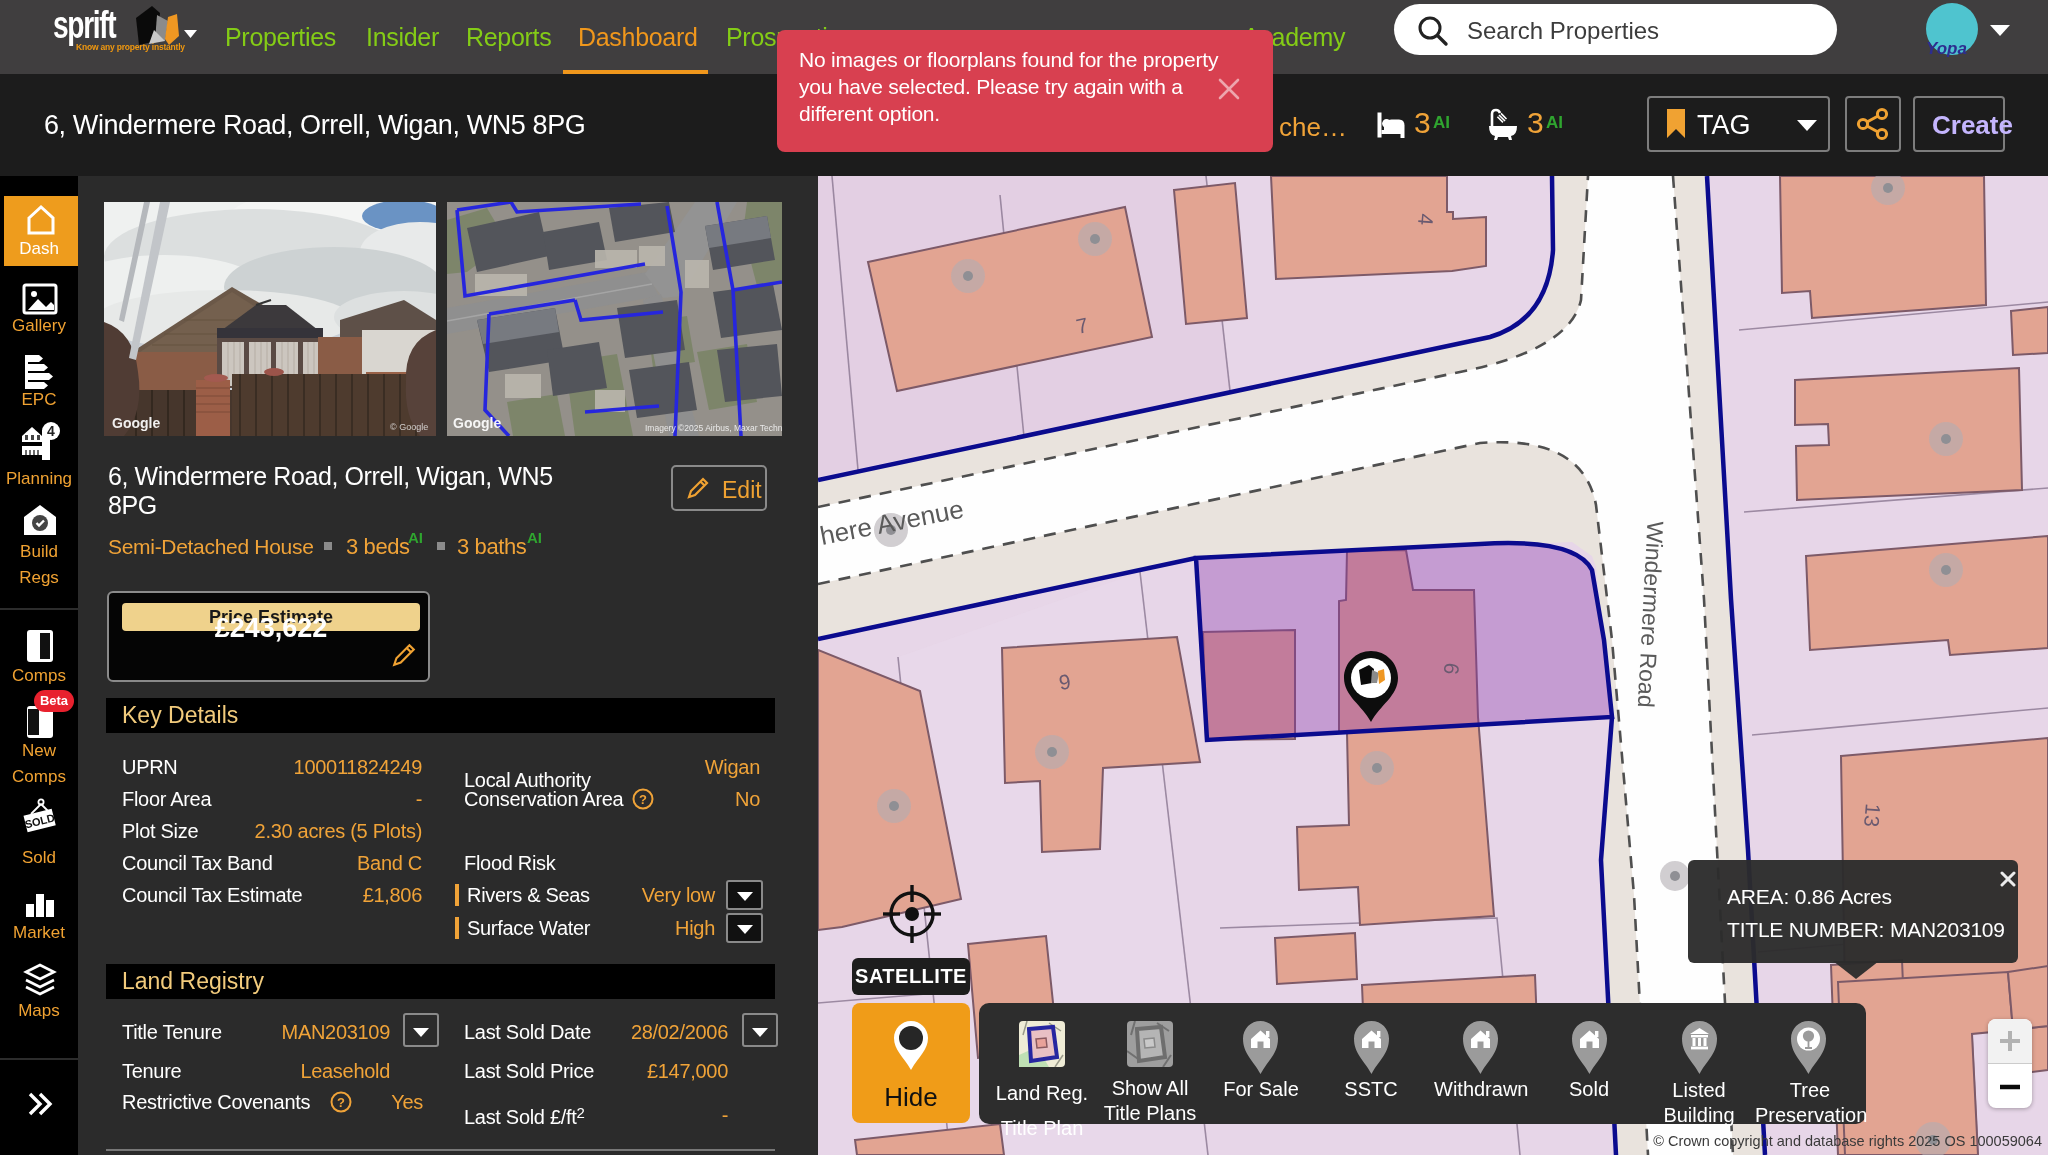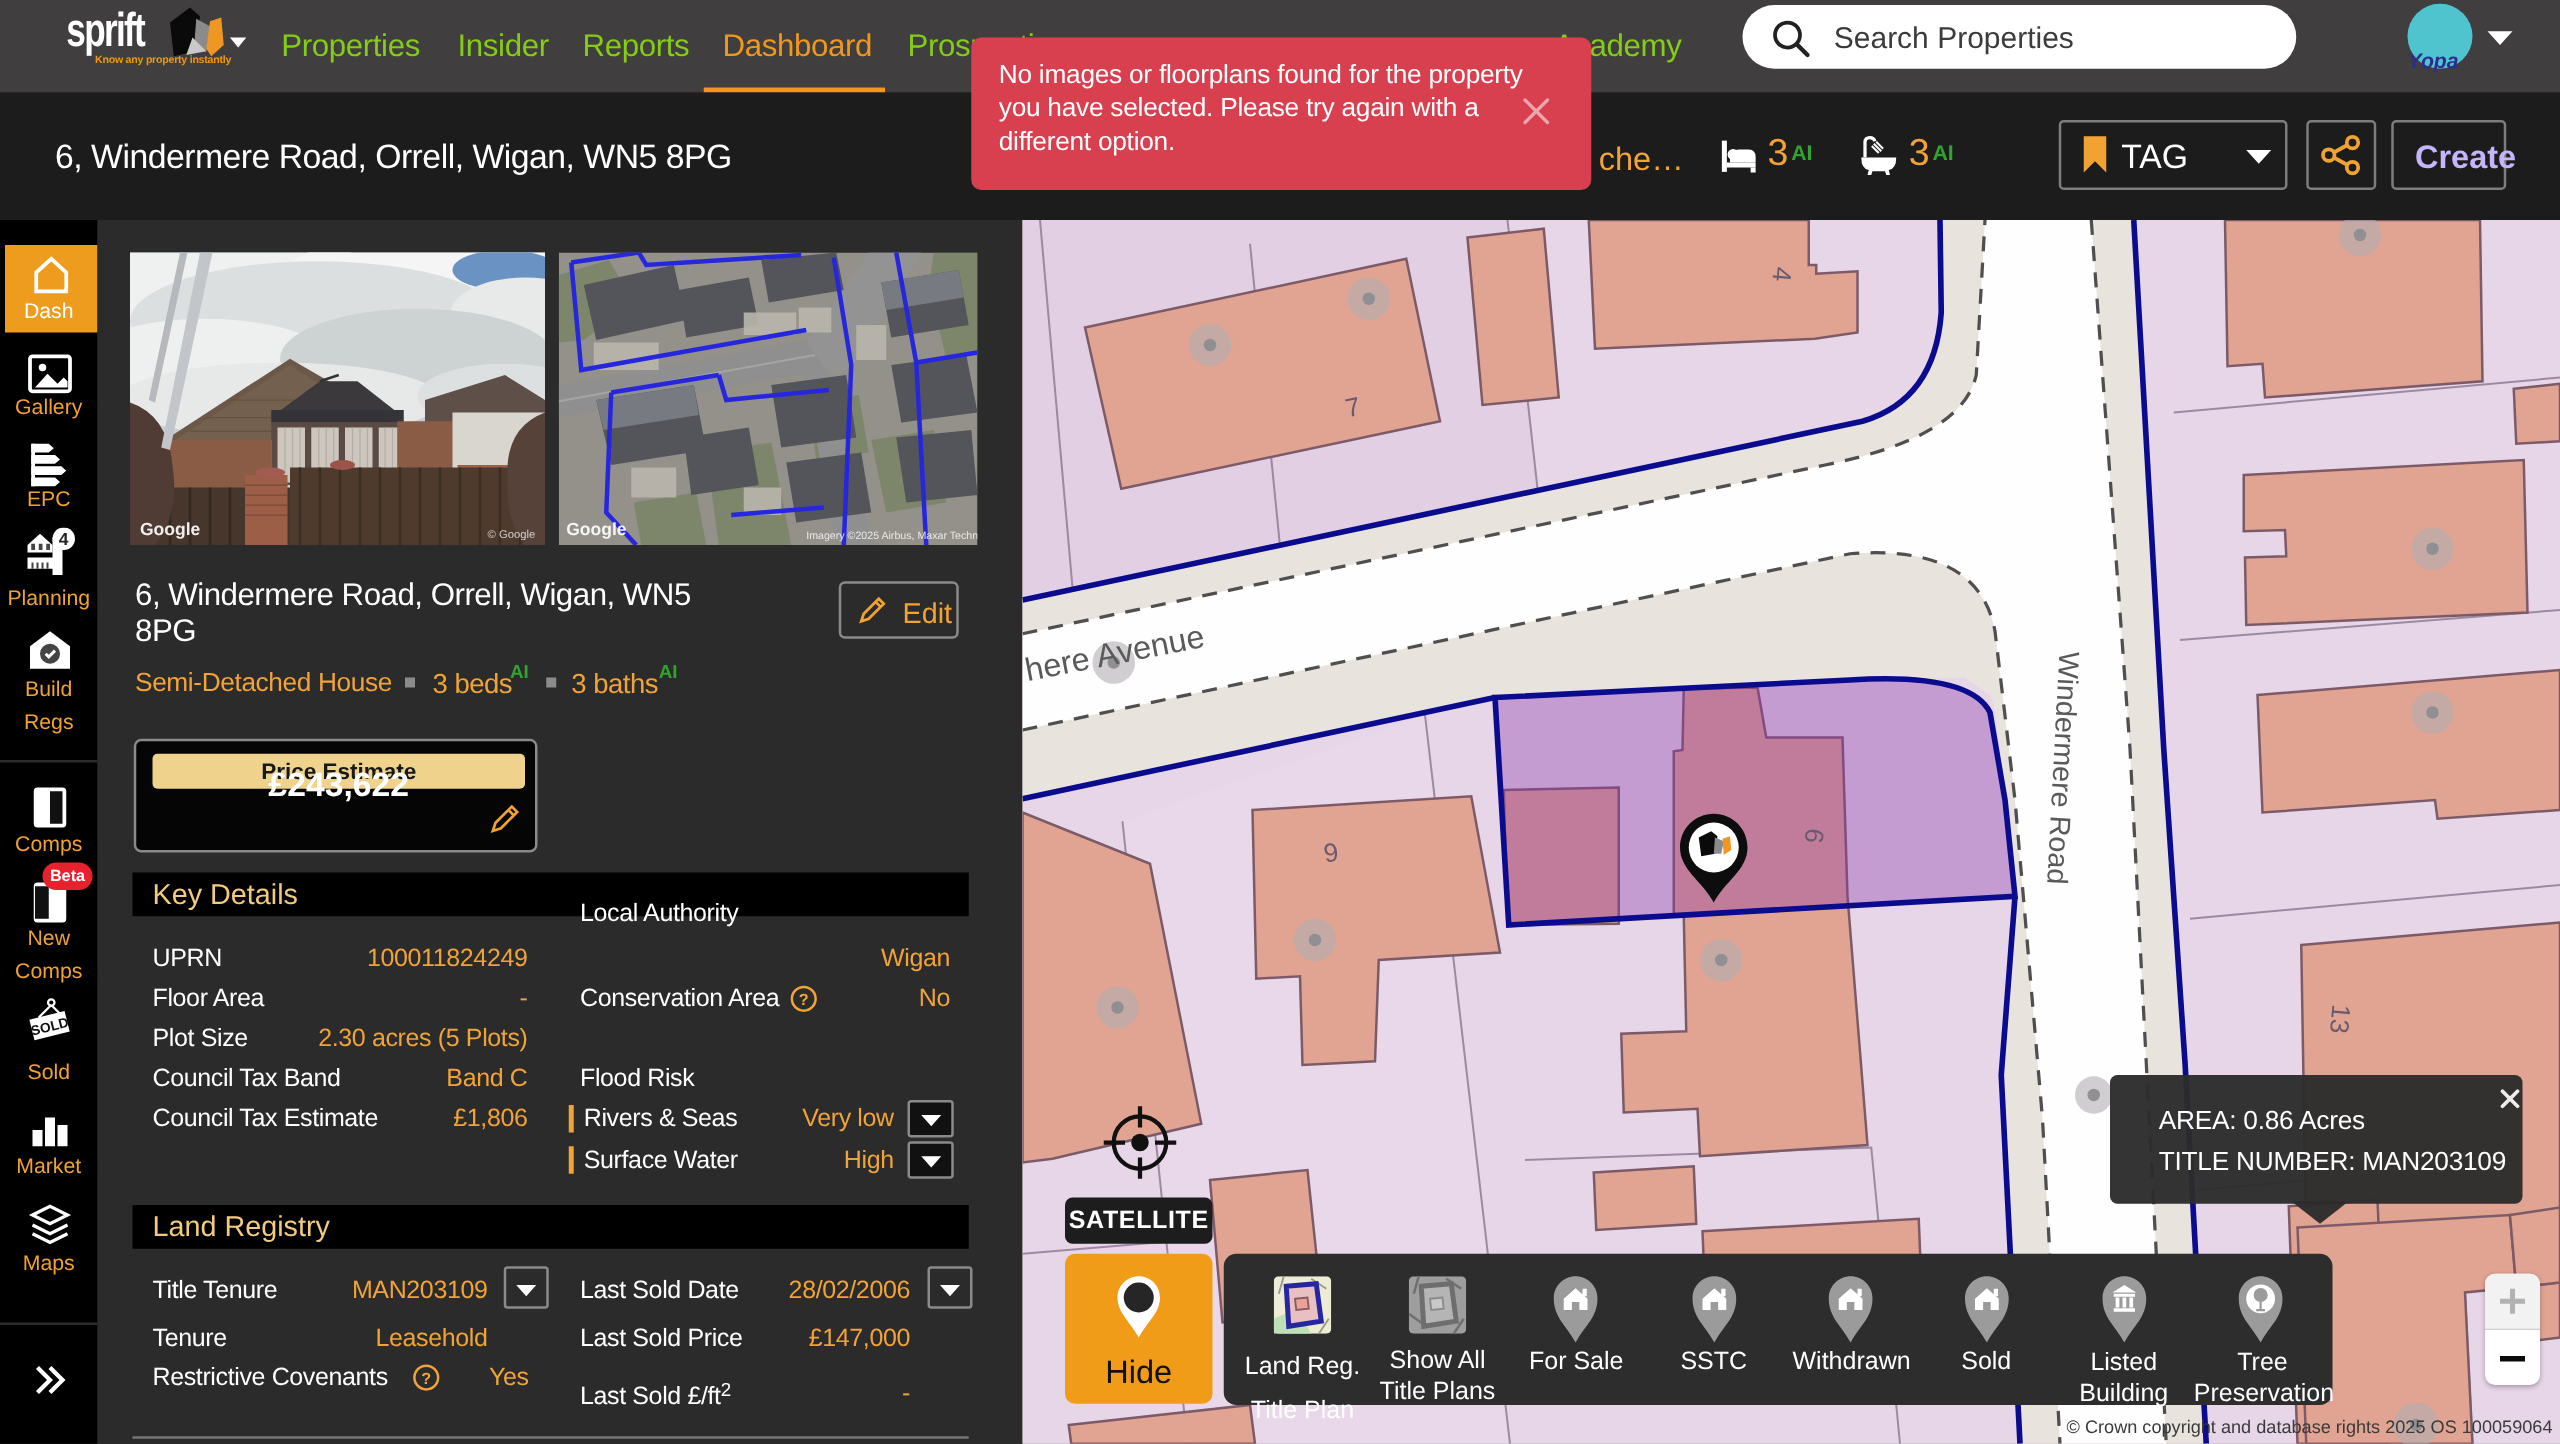--- a/index.html
+++ b/index.html
@@ -383,21 +383,21 @@
     <path d="M3 21 L5 15 L17 3 L21 7 L9 19 Z M14.5 5.5 L18.5 9.5" stroke="#f0a232" stroke-width="2" fill="none"></path>
   </svg>
 
 
 <div class="abs" style="left:106px;top:698px;width:669px;height:35px;background:#000;line-height:35px;"><span style="margin-left:16px;font-size:23px;color:#f2cb7c;">Key Details</span></div>
 <div class="abs lbl" style="left:122px;top:756px;">UPRN</div><div class="abs val" style="left:122px;top:756px;width:300px;text-align:right;">100011824249</div>
 <div class="abs lbl" style="left:122px;top:788px;">Floor Area</div><div class="abs val" style="left:122px;top:788px;width:300px;text-align:right;">-</div>
 <div class="abs lbl" style="left:122px;top:820px;">Plot Size</div><div class="abs val" style="left:122px;top:820px;width:300px;text-align:right;">2.30 acres (5 Plots)</div>
 <div class="abs lbl" style="left:122px;top:852px;">Council Tax Band</div><div class="abs val" style="left:122px;top:852px;width:300px;text-align:right;">Band C</div>
 <div class="abs lbl" style="left:122px;top:884px;">Council Tax Estimate</div><div class="abs val" style="left:122px;top:884px;width:300px;text-align:right;">£1,806</div>
-<div class="abs lbl" style="left:464px;top:720px;text-align:right;">Local Authority</div><div class="abs val" style="left:464px;top:756px;width:296px;text-align:right;">Wigan</div>
+<div class="abs lbl" style="left:464px;top:769px;text-align:right;">Local Authority</div><div class="abs val" style="left:464px;top:756px;width:296px;text-align:right;">Wigan</div>
 <div class="abs lbl" style="left:464px;top:788px;">Conservation Area</div>
 <svg class="abs" style="left:632px;top:788px;" width="22" height="22" viewBox="0 0 22 22">
     <circle cx="11" cy="11" r="9.5" fill="none" stroke="#f0a338" stroke-width="2"></circle>
     <text x="11" y="16" font-size="13" font-weight="bold" fill="#f0a338" text-anchor="middle">?</text>
   </svg>
 <div class="abs val" style="left:464px;top:788px;width:296px;text-align:right;">No</div>
 <div class="abs lbl" style="left:464px;top:852px;">Flood Risk</div>
 <div class="abs" style="left:455px;top:884px;width:4px;height:22px;background:#f0a338;"></div>
 <div class="abs lbl" style="left:467px;top:884px;">Rivers &amp; Seas</div>
 <div class="abs val" style="left:560px;top:884px;width:155px;text-align:right;">Very low</div>

